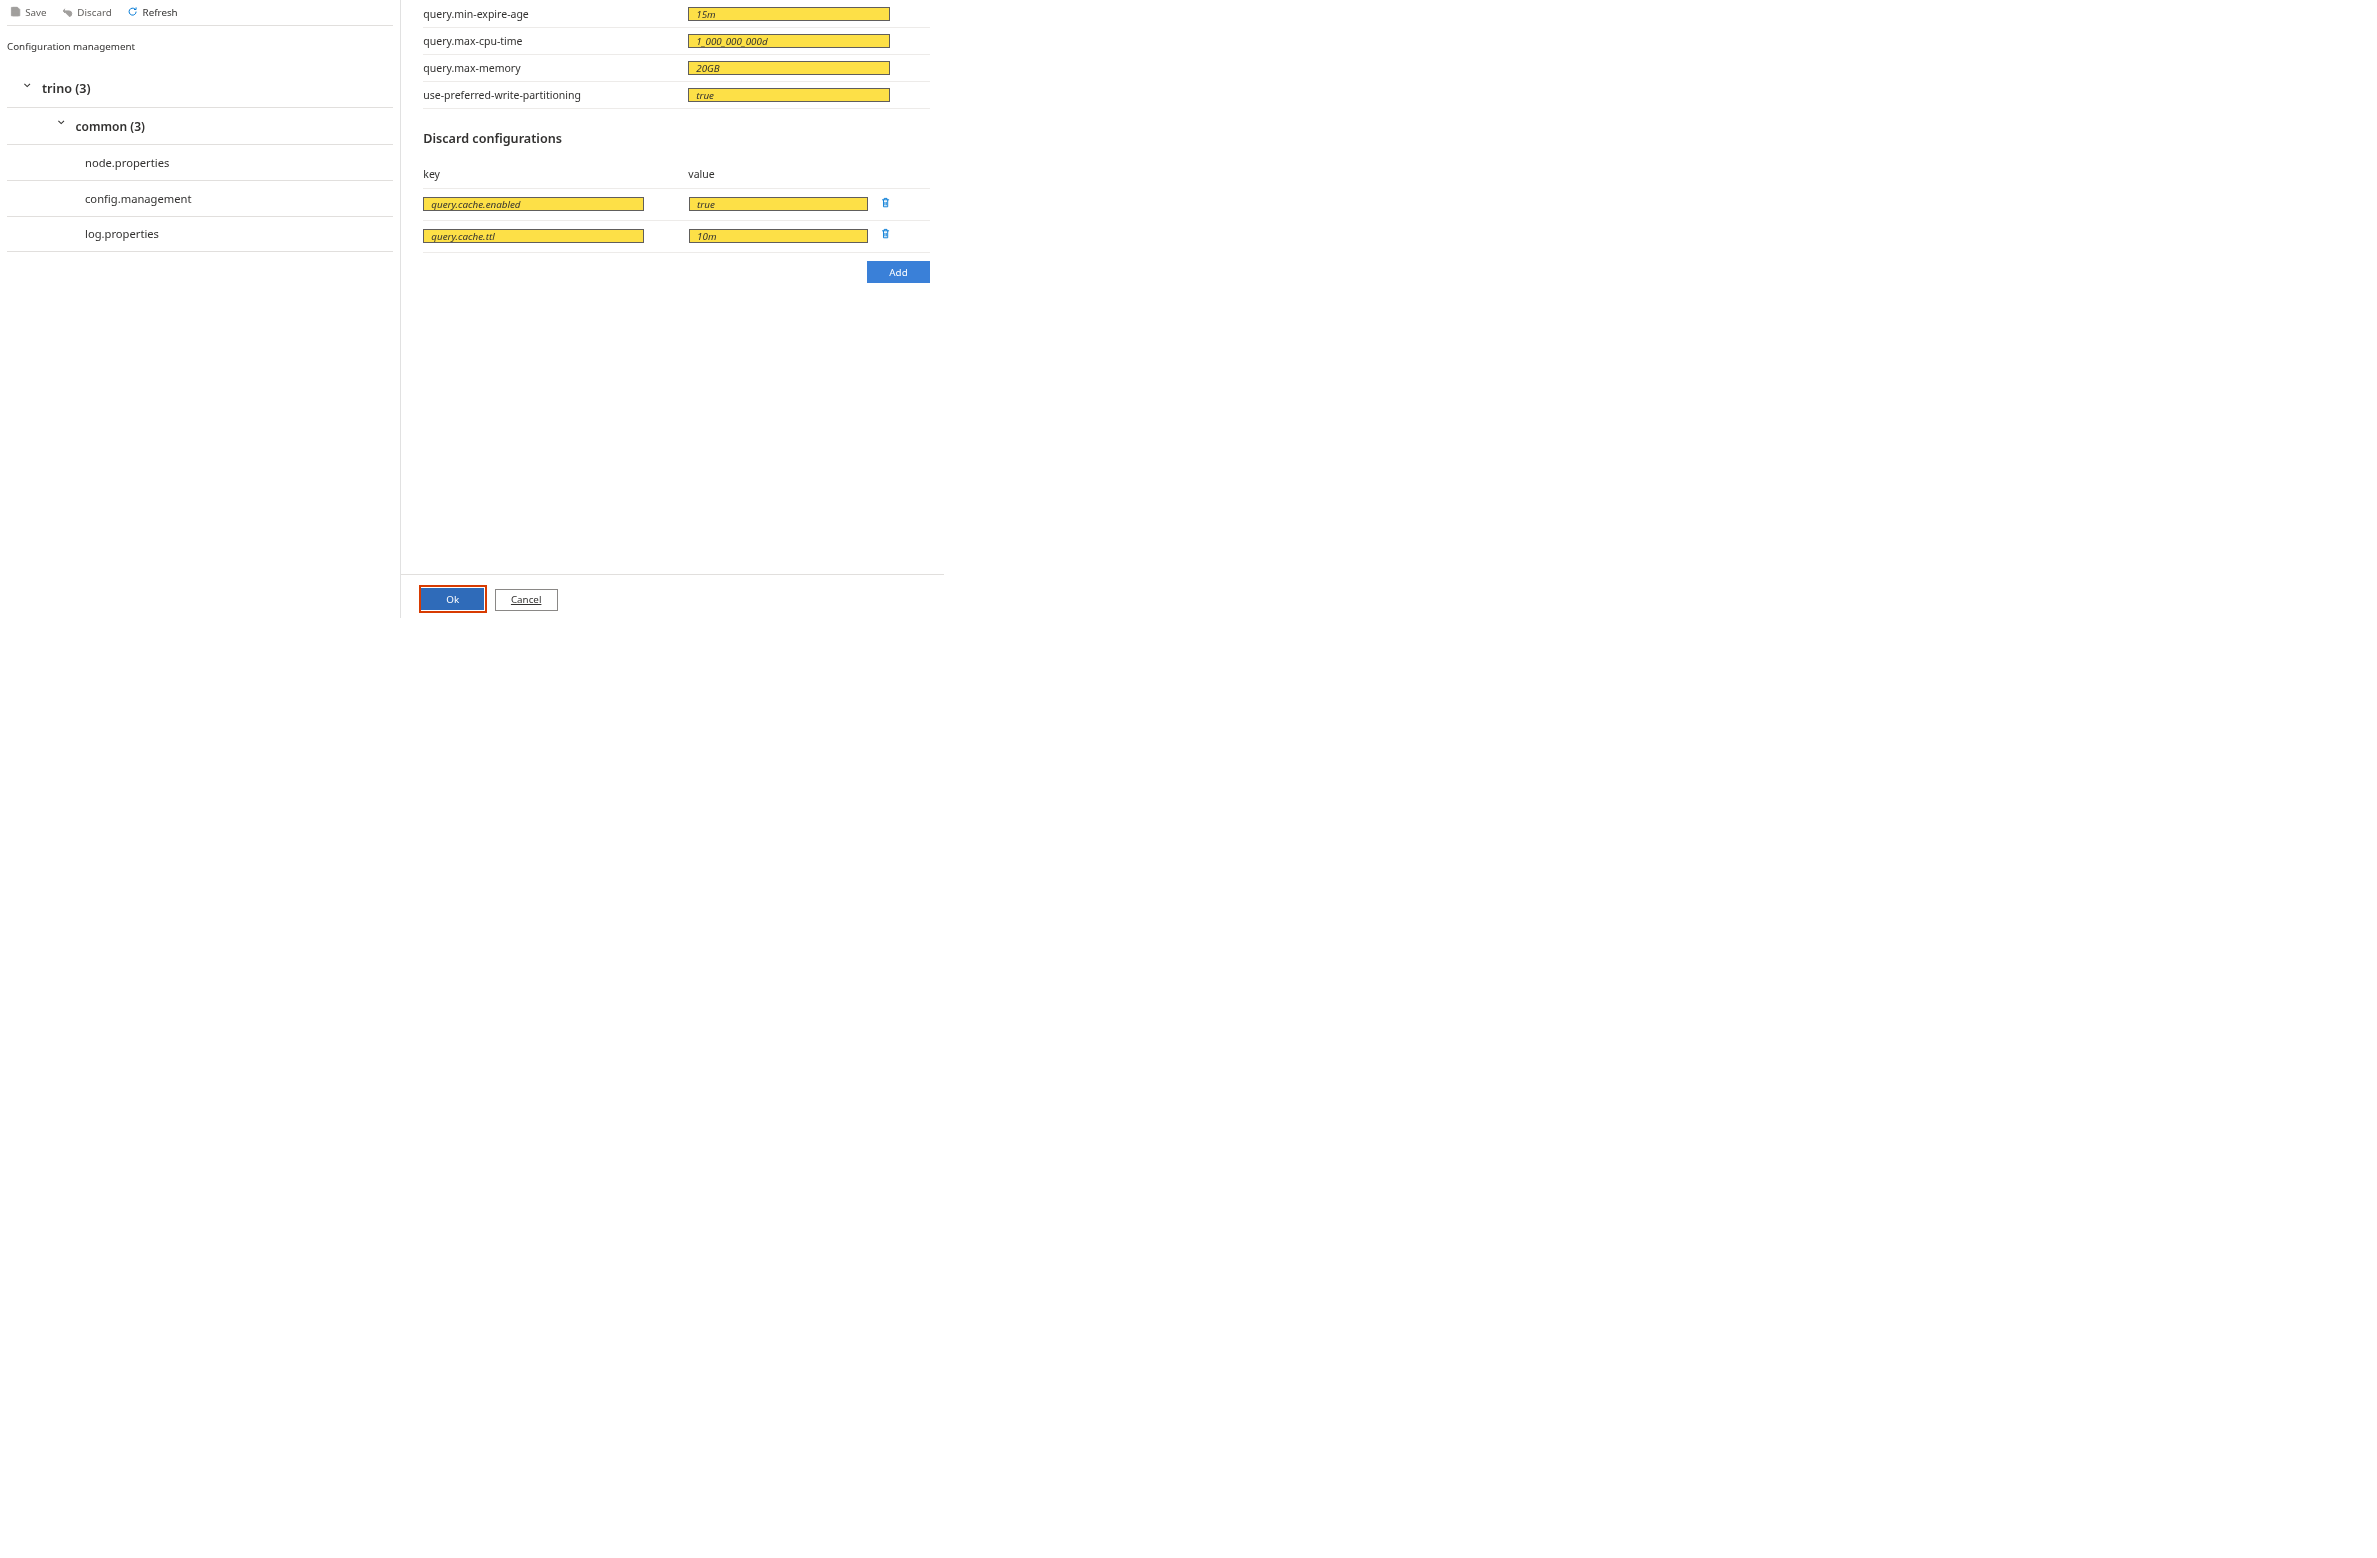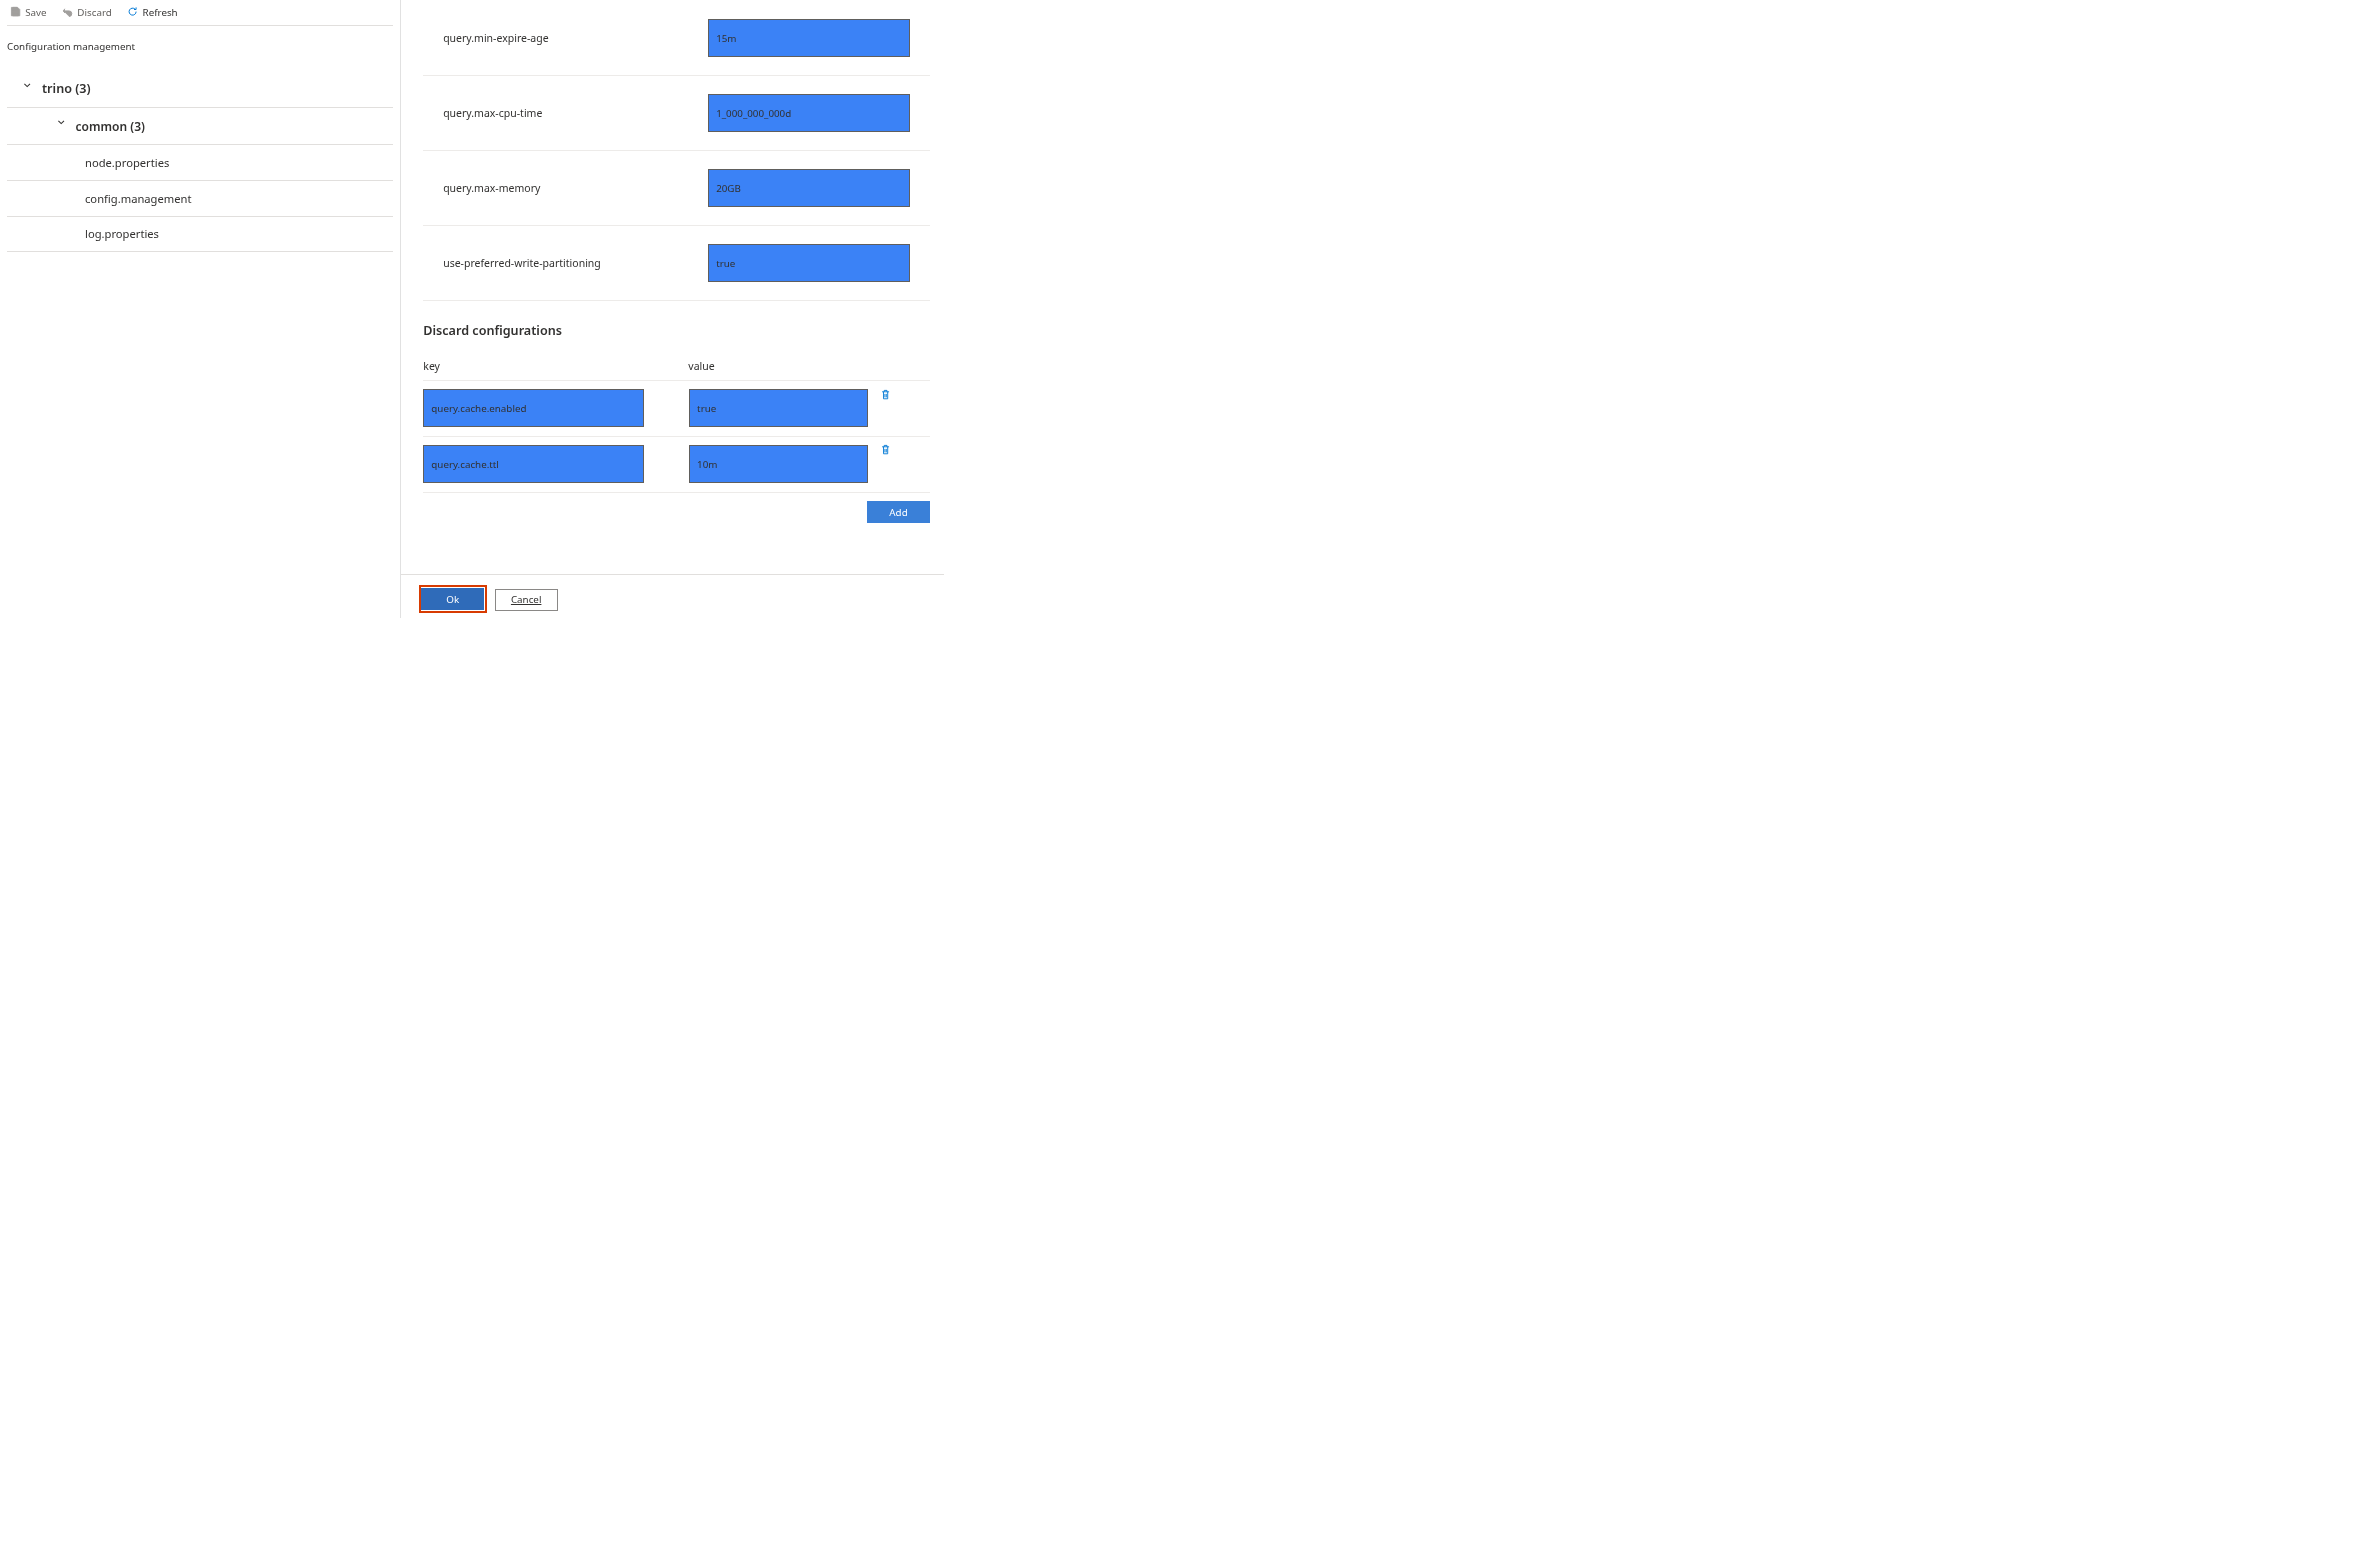--- a/index.html
+++ b/index.html
@@ -73,45 +73,45 @@
     min-width: 0;
   }
   .scroll {
     flex: 1;
     overflow: auto;
     padding: 1.4px 14px 8.4px 22.3px;
   }
   .prop-row {
     display: flex;
     align-items: center;
-    padding: 18px 0;
+    padding: 6px 0;
     border-bottom: 0.7px solid #edebe9;
-    justify-content: center;
   }
   .prop-label {
     width: 265px;
     font-size: 10.5px;
     color: #323130;
     white-space: nowrap;
     overflow: hidden;
     text-overflow: ellipsis;
   }
   .prop-input {
     flex: 1;
     max-width: 202px;
   }
   input[type=text] {
     width: 100%;
-    height: 38px;
+    height: 14px;
     border: 0.7px solid #605e5c;
     padding: 0 7px;
     font-size: 9.8px;
     font-family: inherit;
     color: #323130;
-    background: #3b82f6;
+    background: #fde047;
+    font-style: italic;
   }
 
   .section-head {
     font-size: 12.6px;
     font-weight: 600;
     margin: 21px 0 12.6px 0;
   }
   .kv-head {
     display: flex;
     padding: 7px 0;

